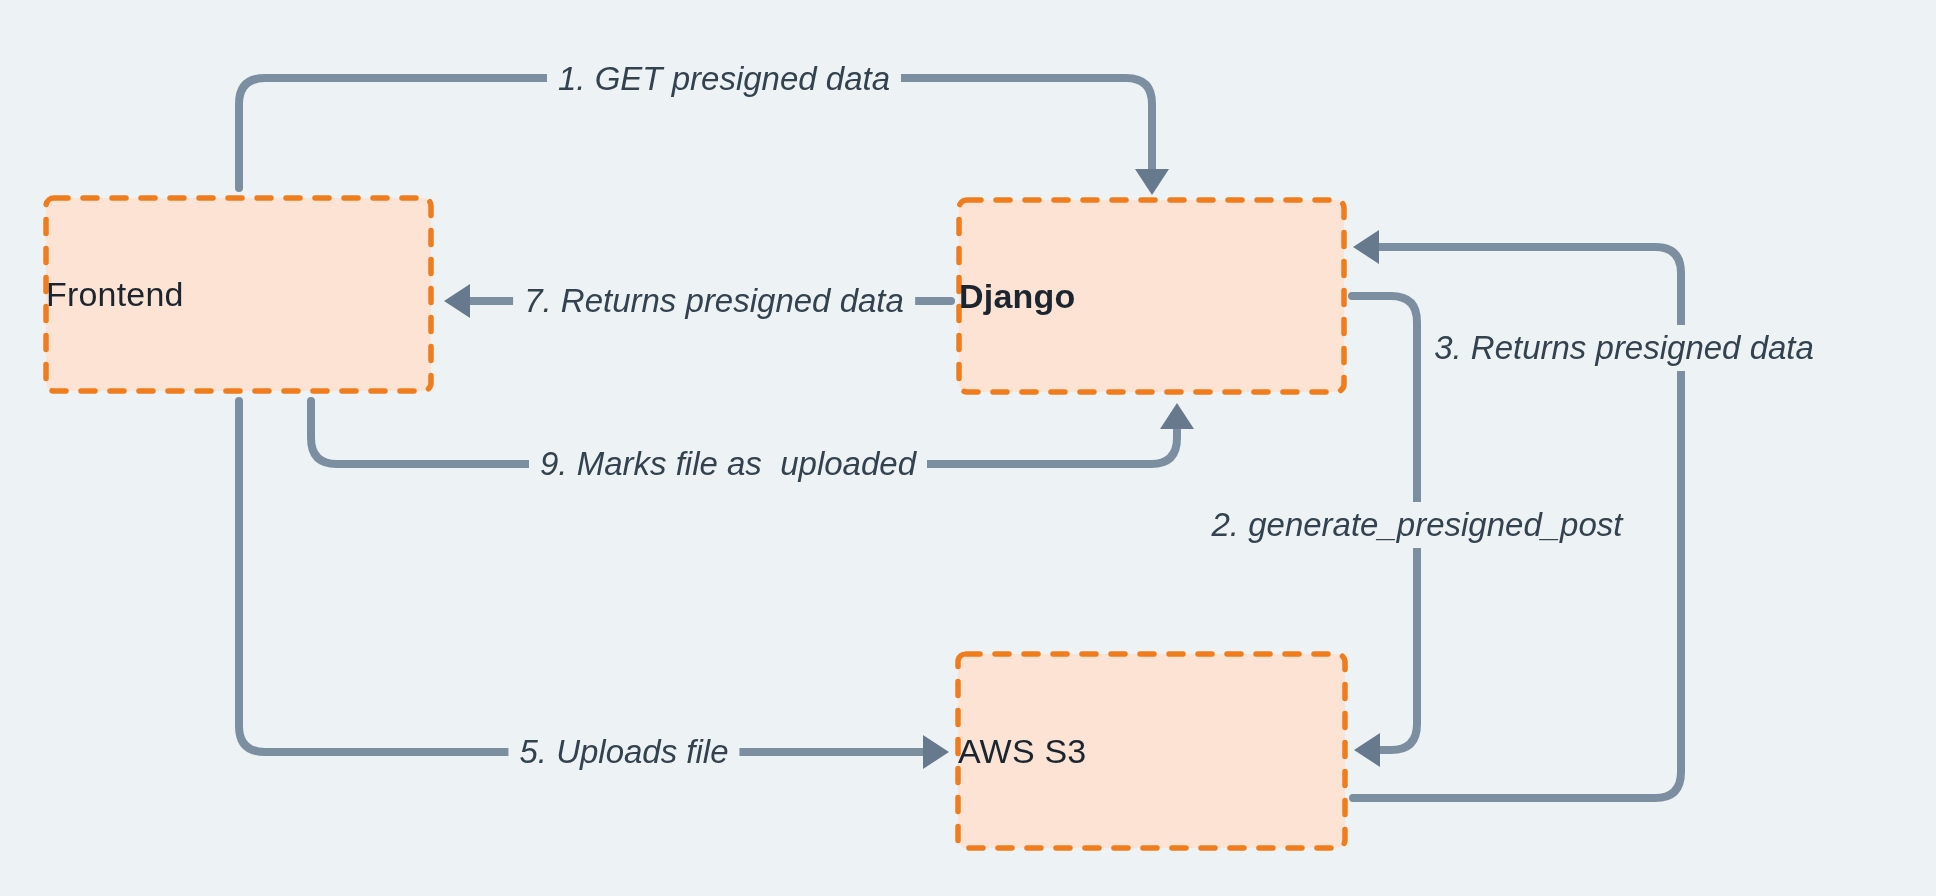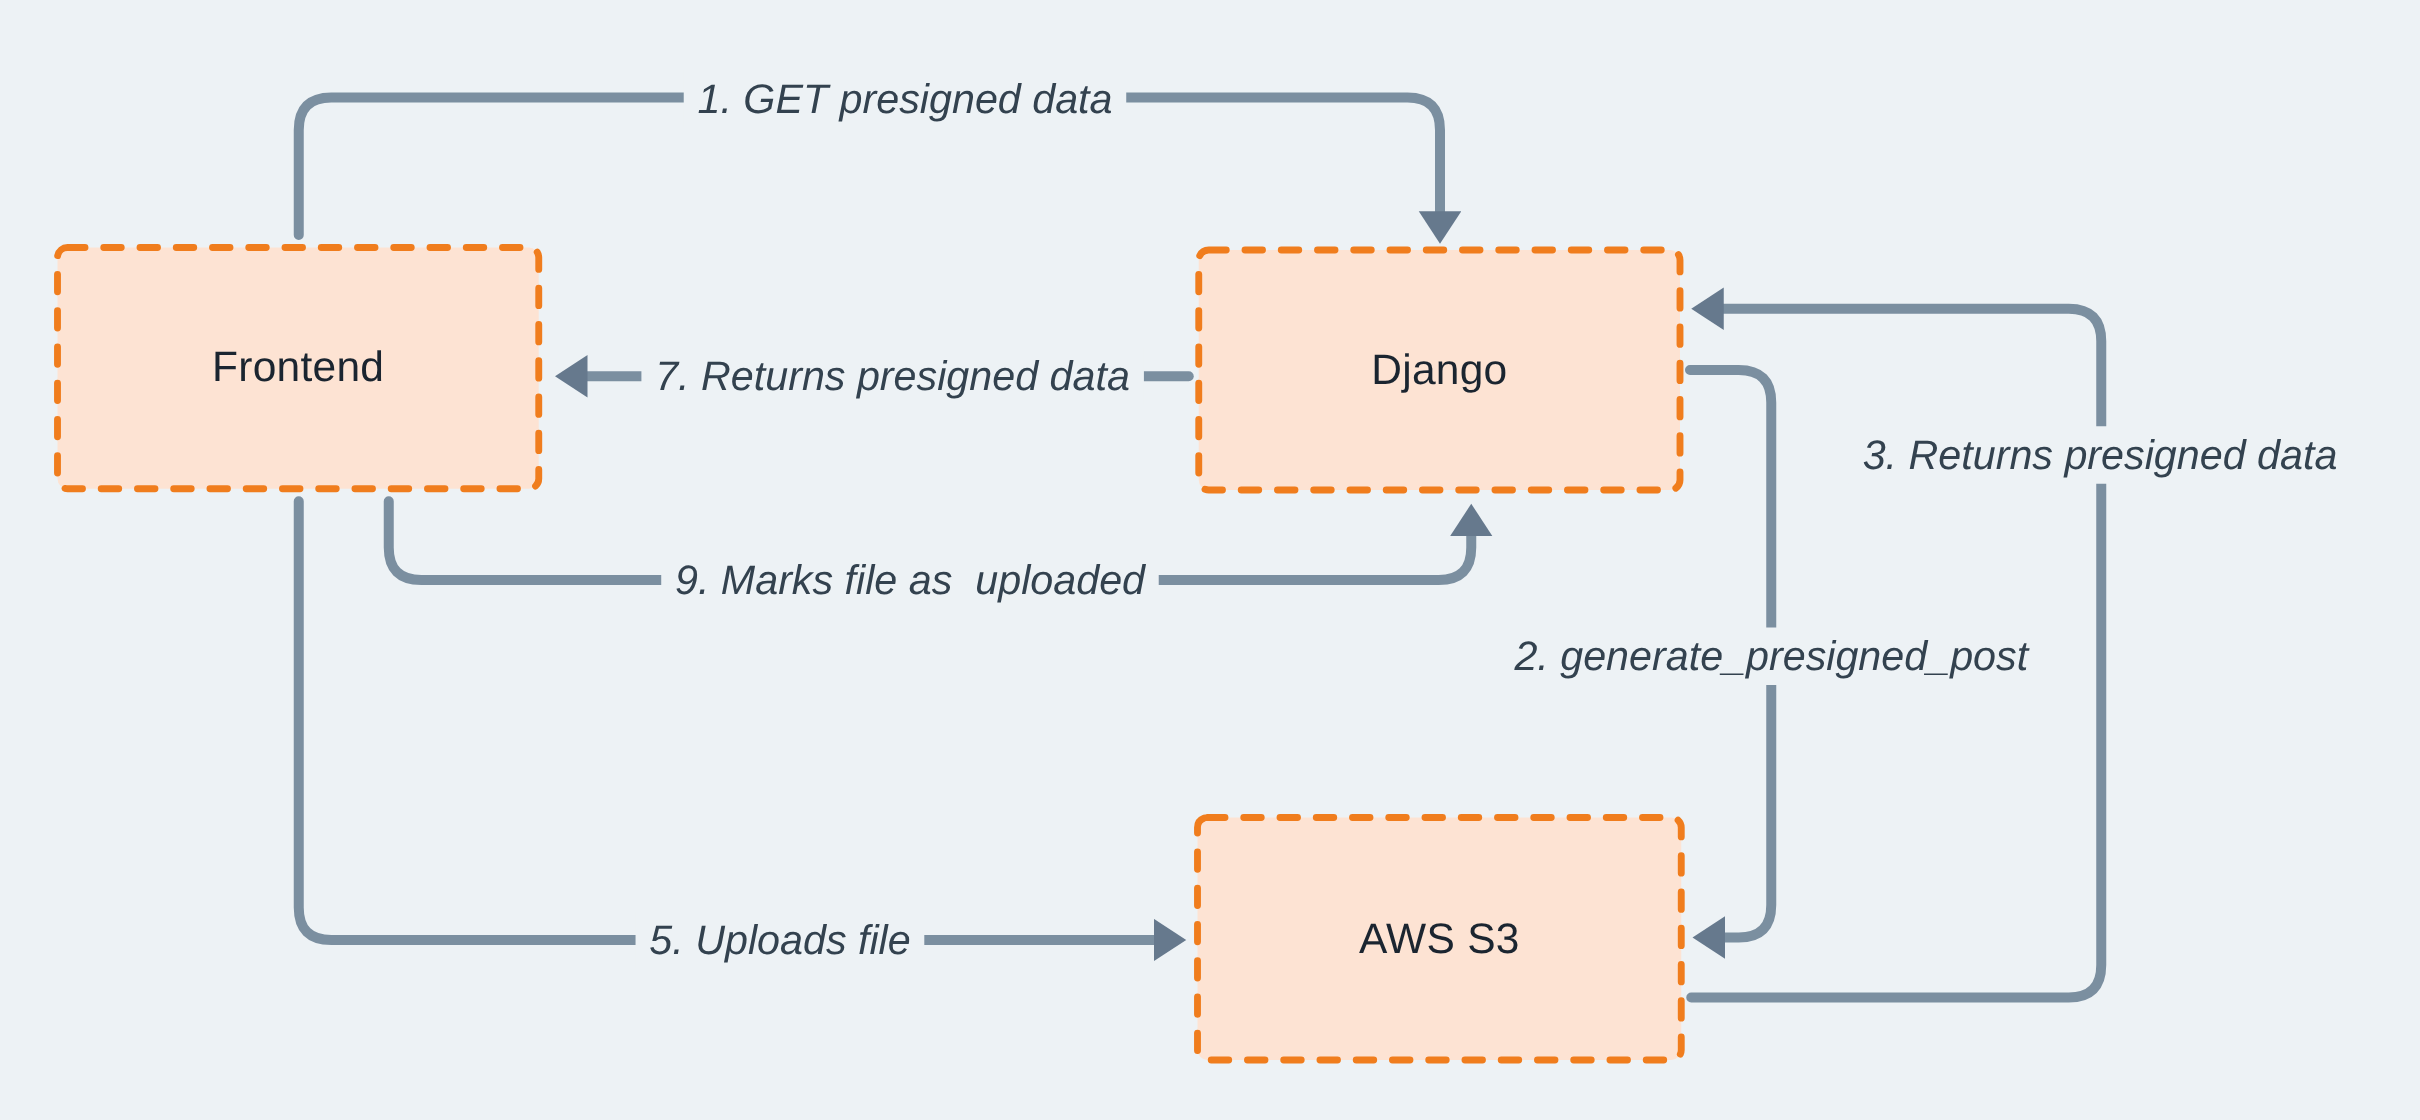--- a/index.html
+++ b/index.html
@@ -19,21 +19,21 @@
     overflow:hidden;
   }
   .stage{
     position:relative;
     width:1936px;height:896px;
     background:var(--background);
   }
   .stage svg{position:absolute;left:0;top:0;}
   .node-label{
     position:absolute;
-    display:flex;align-items:center;justify-content:center;
+    display:flex;align-items:center;
     font-size:34px;
     color:var(--node-text);
     letter-spacing:0.2px;
   }
   .flow-label{
     position:absolute;
     transform:translate(-50%,-50%);
     background:var(--background);
     padding:4px 11px;
     font-size:33px;
@@ -67,27 +67,27 @@
     <g style="fill:var(--box-fill);stroke:var(--box-border)" stroke-width="5.5" stroke-dasharray="14 15" stroke-linecap="round">
       <rect x="46" y="198" width="385" height="193" rx="8"></rect>
       <rect x="959" y="200" width="385" height="192" rx="8"></rect>
       <rect x="958" y="654" width="387" height="194" rx="8"></rect>
     </g>
   </svg>
 
   <div class="node-label" style="left:46px;top:198px;width:385px;height:193px;">
     <span>Frontend</span>
   </div>
-  <div class="node-label" style="left:959px;top:200px;width:385px;height:192px;">
+  <div class="node-label" style="left:959px;top:200px;width:385px;height:192px;font-weight:bold;">
     <span>Django</span>
   </div>
   <div class="node-label" style="left:958px;top:654px;width:387px;height:194px;">
     <span>AWS S3</span>
   </div>
 
   <div class="flow-label" style="left:724px;top:79px;">1. GET presigned data</div>
   <div class="flow-label" style="left:1417px;top:525px;">2. generate_presigned_post</div>
-  <div class="flow-label" style="left:1680px;top:348px;margin-top:16px;">3. Returns presigned data</div>
+  <div class="flow-label" style="left:1624px;top:348px;">3. Returns presigned data</div>
   <div class="flow-label" style="left:714px;top:301px;">7. Returns presigned data</div>
   <div class="flow-label" style="left:624px;top:752px;text-align:center;">5. Uploads file</div>
   <div class="flow-label" style="left:728px;top:464px;">9. Marks file as  uploaded</div>
 
 </div>
 
 </body></html>

